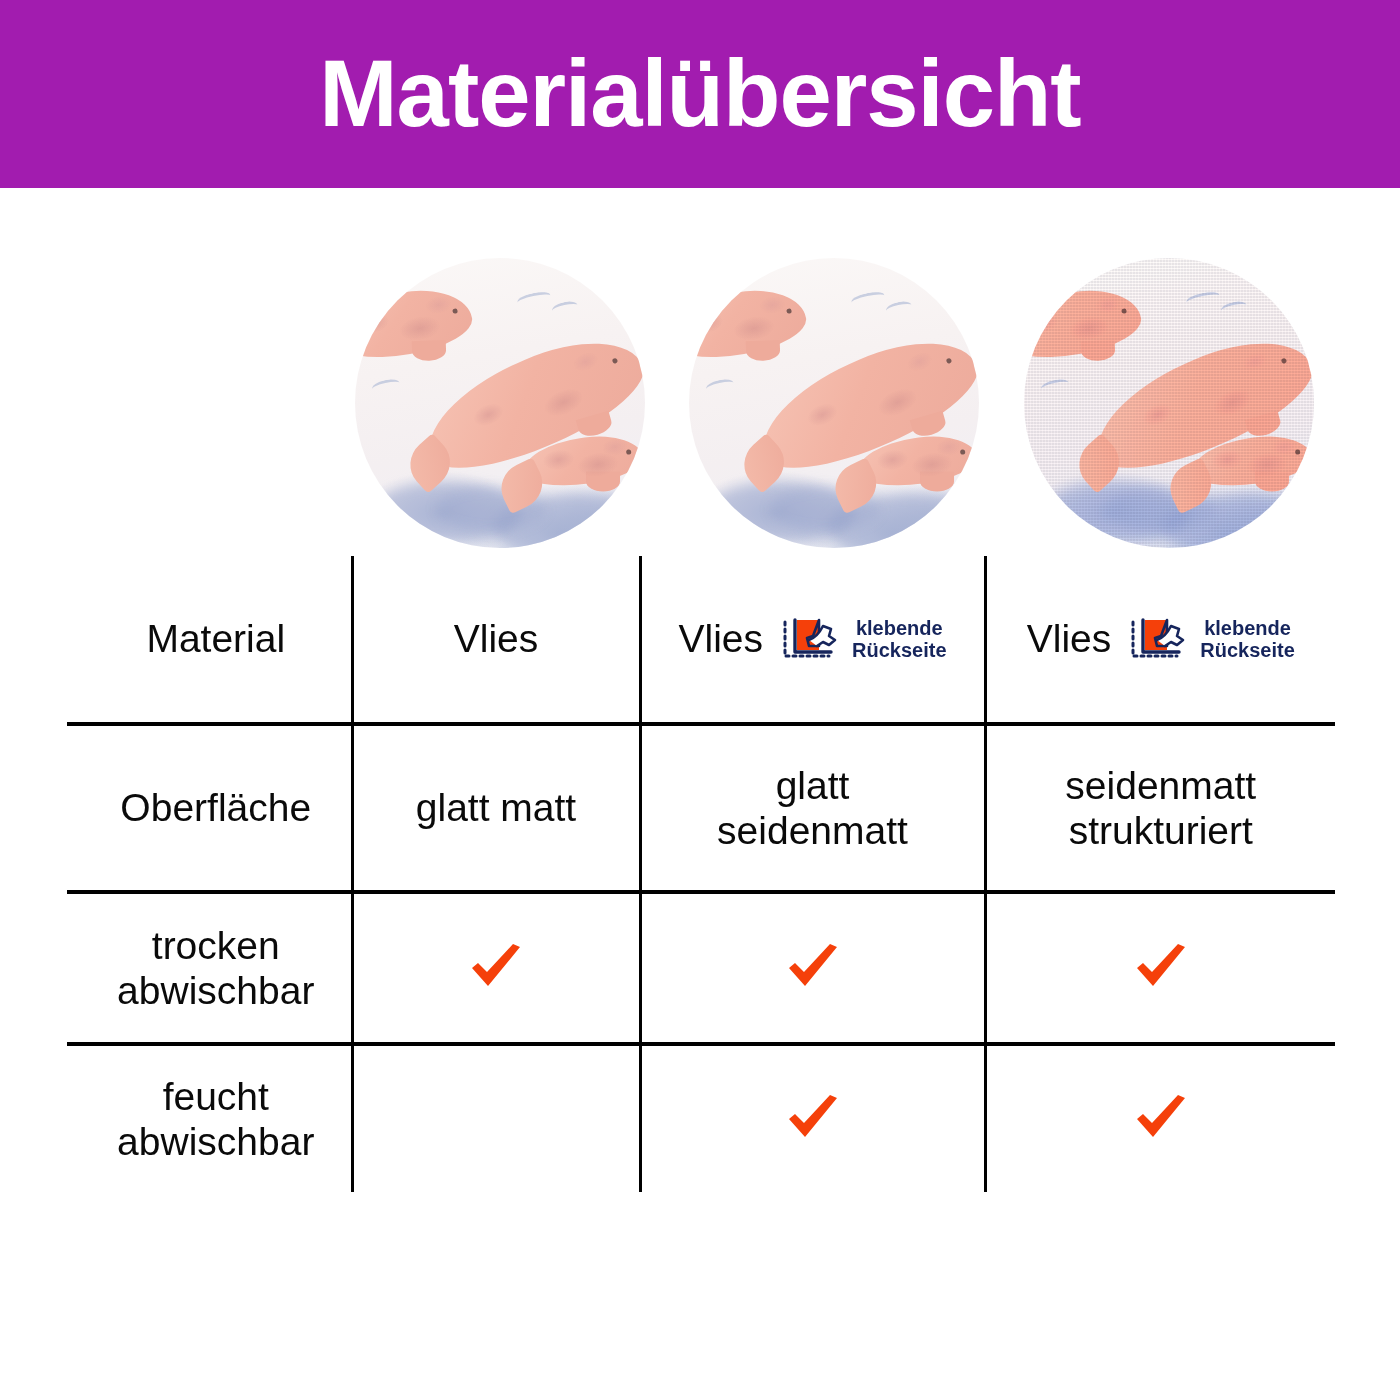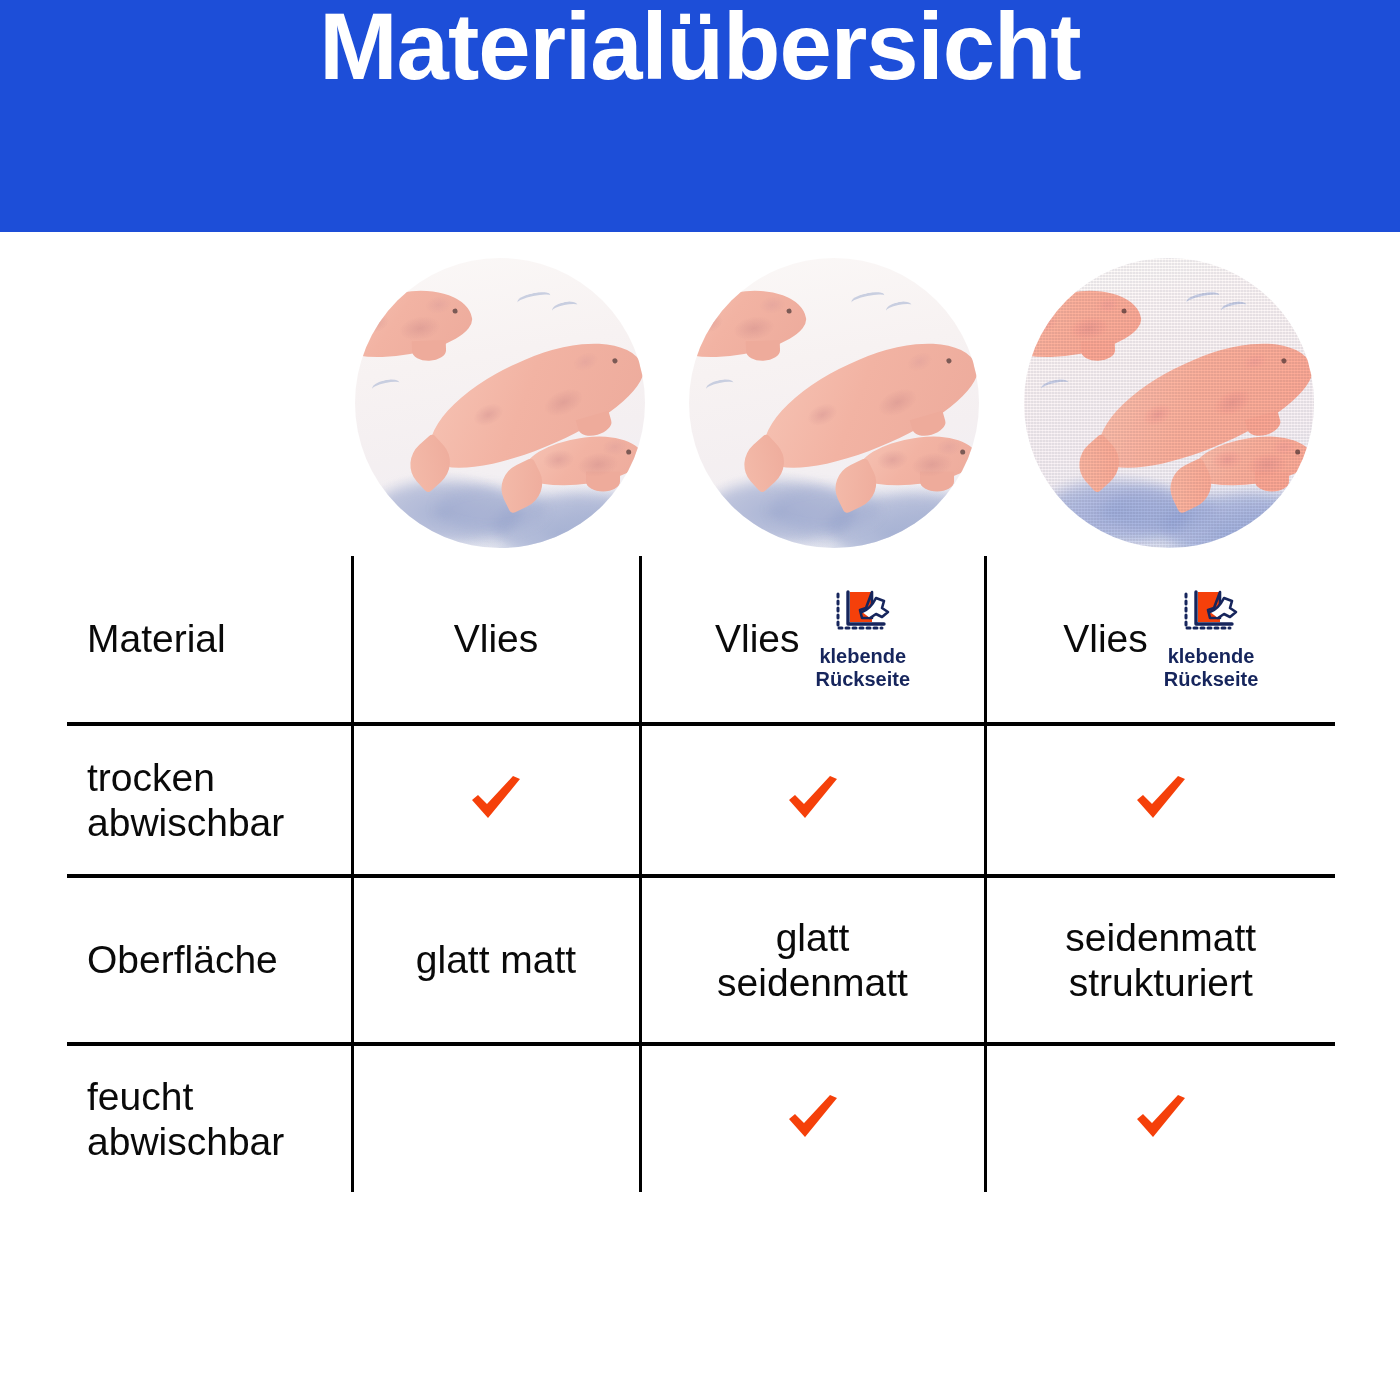--- a/index.html
+++ b/index.html
@@ -18,23 +18,24 @@
     width: 1400px;
     height: 1400px;
     background: #ffffff;
   }
 
   
   .header-bar {
     position: absolute;
     left: 0; top: 0;
     width: 1400px;
-    height: 232px;
-    background: #1d4ed8;
+    height: 188px;
+    background: #a21caf;
     display: flex;
+    align-items: center;
     justify-content: center;
   }
   .header-title {
     color: #ffffff;
     font-size: 94px;
     font-weight: 700;
     letter-spacing: -1px;
     line-height: 1;
     white-space: nowrap;
     font-family: "Liberation Sans", "DejaVu Sans", sans-serif;
@@ -195,21 +196,21 @@
     font-size: 39px;
     color: #0a0a0a;
     text-align: center;
     vertical-align: middle;
     line-height: 1.16;
     padding: 8px 6px;
     font-weight: 400;
   }
   table.spec td.label-cell {
     border-left: none;
-    text-align: left;
+    text-align: center;
     padding-left: 20px;
   }
   table.spec tr.head-row td {
     border-bottom: 4px solid #000;
     height: 104px;
     padding-top: 2px;
   }
   table.spec tr.head-row td.label-cell { border-bottom: 4px solid #000; }
   table.spec tr.body-row td { height: 168px; }
   table.spec tr.r-trocken td { height: 152px; }
@@ -220,21 +221,21 @@
     align-items: center;
     justify-content: center;
     gap: 10px;
     width: 100%;
   }
   .cell-text { white-space: pre-line; }
 
   
   .badge {
     display: flex;
-    flex-direction: column;
+    flex-direction: row;
     align-items: center;
     gap: 11px;
     flex: 0 0 auto;
     margin-left: 6px;
   }
   .badge-icon { width: 62px; height: 46px; display: block; }
   .badge-text {
     color: #16255c;
     font-weight: 700;
     font-size: 20px;
@@ -385,55 +386,55 @@
                   <path d="M30 24 C36 22, 40 18, 44 10 L52 13 L50 20 L56 24 L50 29 L44 26 L38 30" fill="#ffffff" stroke="#16255c" stroke-width="2.6" stroke-linejoin="round" stroke-linecap="round"></path>
                 </svg>
                 <span class="badge-text">klebende
 Rückseite</span>
               </span>
             </div>
           </td>
         </tr>
 
 
+        <tr class="body-row r-oberflaeche">
+          <td class="label-cell">Oberfläche</td>
+          <td>
+            <span class="cell-text">glatt matt</span>
+          </td>
+          <td>
+            <span class="cell-text">glatt
+seidenmatt</span>
+          </td>
+          <td>
+            <span class="cell-text">seidenmatt
+strukturiert</span>
+          </td>
+        </tr>
+
         <tr class="body-row r-trocken">
           <td class="label-cell">trocken
 abwischbar</td>
           <td>
             <svg class="check" viewBox="0 0 58 48">
               <path d="M5 24 L21 42 L53 3 L46 0 L20 28 L11 19 Z" fill="#f5400a"></path>
             </svg>
           </td>
           <td>
             <svg class="check" viewBox="0 0 58 48">
               <path d="M5 24 L21 42 L53 3 L46 0 L20 28 L11 19 Z" fill="#f5400a"></path>
             </svg>
           </td>
           <td>
             <svg class="check" viewBox="0 0 58 48">
               <path d="M5 24 L21 42 L53 3 L46 0 L20 28 L11 19 Z" fill="#f5400a"></path>
             </svg>
           </td>
         </tr>
 
-        <tr class="body-row r-oberflaeche">
-          <td class="label-cell">Oberfläche</td>
-          <td>
-            <span class="cell-text">glatt matt</span>
-          </td>
-          <td>
-            <span class="cell-text">glatt
-seidenmatt</span>
-          </td>
-          <td>
-            <span class="cell-text">seidenmatt
-strukturiert</span>
-          </td>
-        </tr>
-
         <tr class="body-row r-feucht">
           <td class="label-cell">feucht
 abwischbar</td>
           <td>
             <span class="empty-cell"></span>
           </td>
           <td>
             <svg class="check" viewBox="0 0 58 48">
               <path d="M5 24 L21 42 L53 3 L46 0 L20 28 L11 19 Z" fill="#f5400a"></path>
             </svg>

